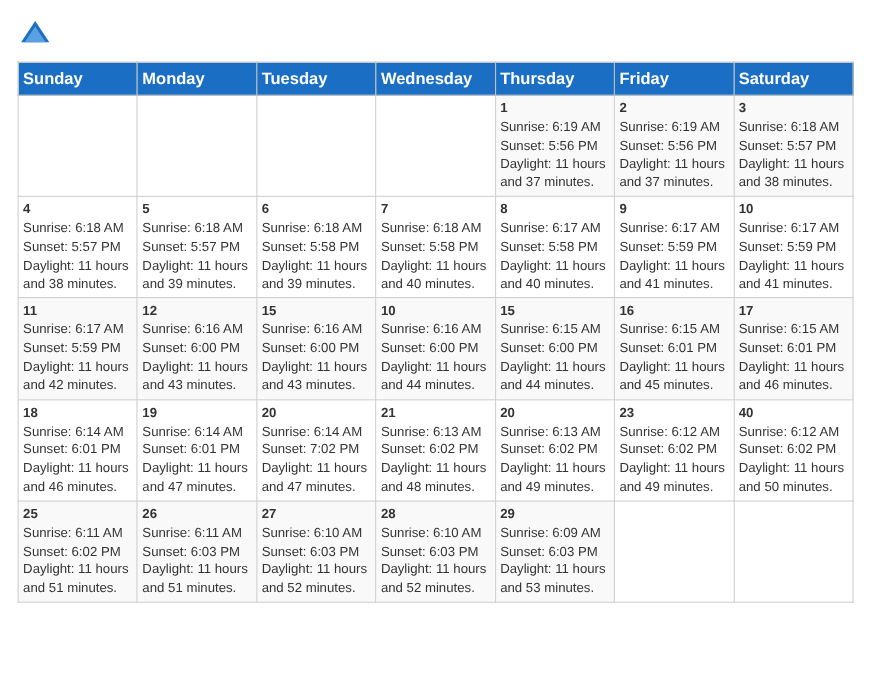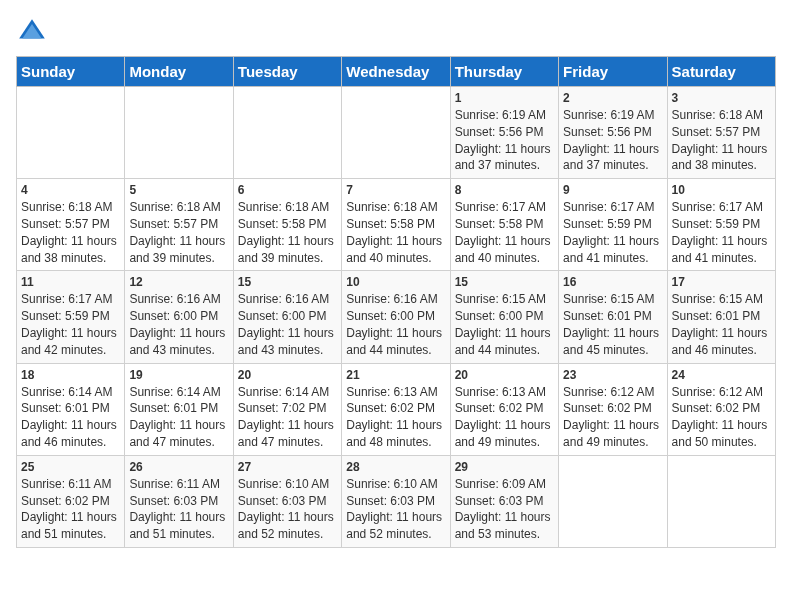--- a/index.html
+++ b/index.html
@@ -284,21 +284,21 @@
 and 49 minutes.</div>
         </td>
         <td>
           <span class="day-number">23</span>
           <div class="day-info">Sunrise: 6:12 AM
 Sunset: 6:02 PM
 Daylight: 11 hours
 and 49 minutes.</div>
         </td>
         <td>
-          <span class="day-number">24</span>
+          <span class="day-number">40</span>
           <div class="day-info">Sunrise: 6:12 AM
 Sunset: 6:02 PM
 Daylight: 11 hours
 and 50 minutes.</div>
         </td>
       </tr>
       <tr>
         <td>
           <span class="day-number">25</span>
           <div class="day-info">Sunrise: 6:11 AM

